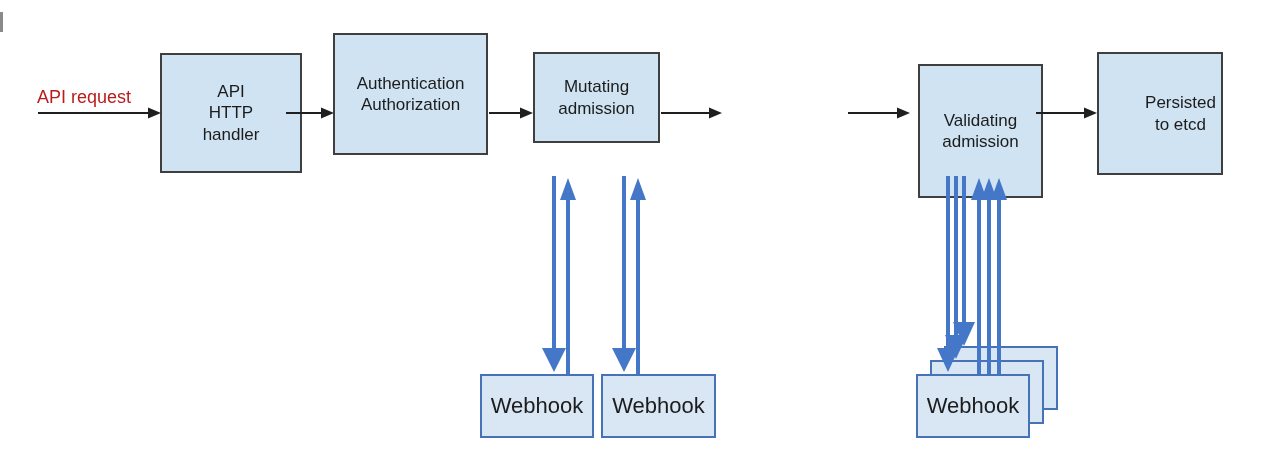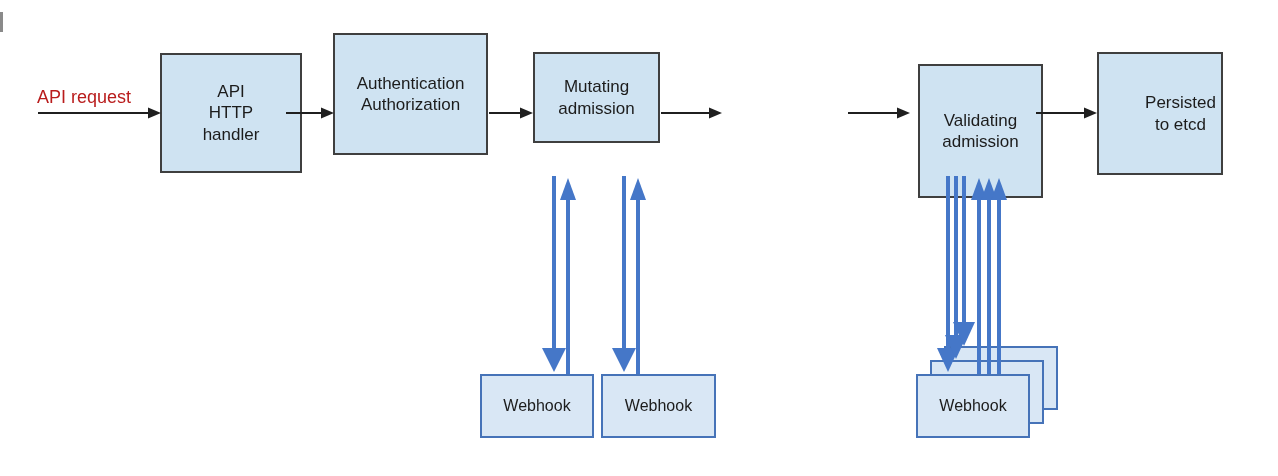--- a/index.html
+++ b/index.html
@@ -44,21 +44,21 @@
     position: absolute;
     background: var(--webhook-fill);
     border: 2px solid var(--webhook-border);
     box-sizing: border-box;
     display: flex;
     align-items: center;
     justify-content: center;
     text-align: center;
   }
   .webhook-label {
-    font-size: 16px;
+    font-size: 22px;
     color: var(--text);
   }
   .request-label {
     position: absolute;
     left: 37px;
     top: 87px;
     font-size: 18px;
     color: #b91c1c;
     white-space: nowrap;
   }

